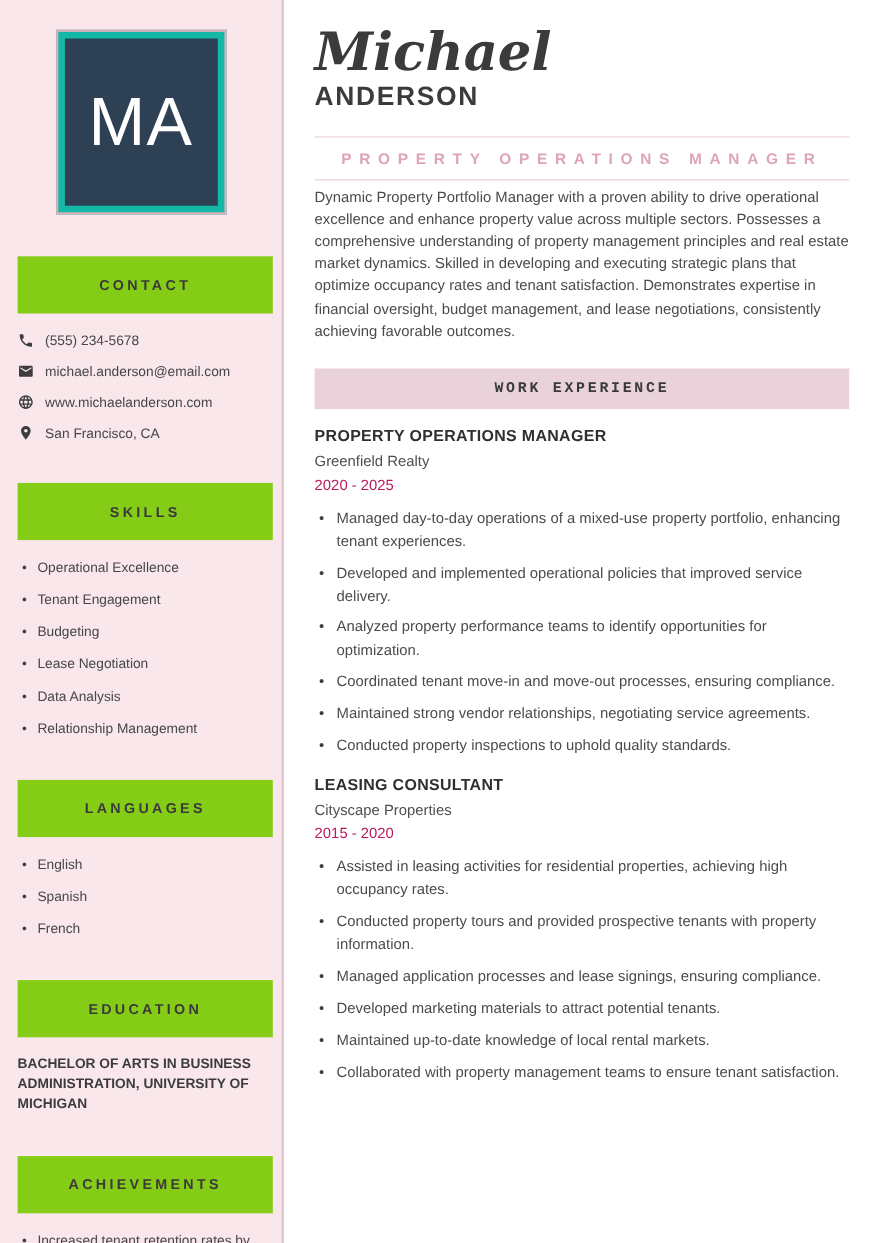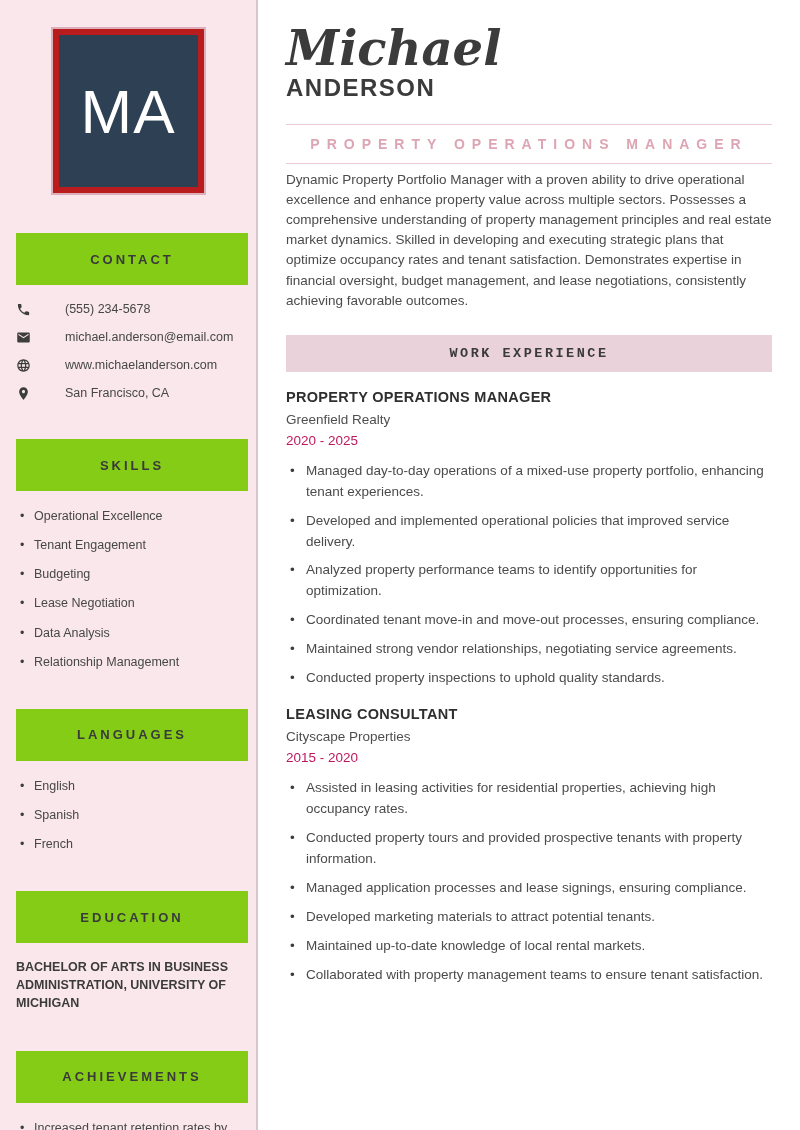--- a/index.html
+++ b/index.html
@@ -15,21 +15,21 @@
   .sidebar {
     width: 258px; min-width: 258px; height: 100%;
     background: #f9e7eb;
     border-right: 2px solid #d9c6cc;
     padding-top: 27px;
   }
   .avatar-frame {
     width: 155px; height: 168px;
     margin: 0 auto;
     border: 2px solid #ddafbb;
-    background: #b91c1c;
+    background: #14b8a6;
     padding: 6px;
   }
   .avatar-box {
     width: 100%; height: 100%;
     background: #2e4053;
     display: flex; align-items: center; justify-content: center;
   }
   .avatar-initials {
     color: #ffffff;
     font-size: 62px;
@@ -42,23 +42,23 @@
     margin: 0 8px 0 16px;
     height: 52px;
     background: #84cc16;
     display: flex; align-items: center; justify-content: center;
     font-size: 13px; font-weight: bold;
     letter-spacing: 3px;
     color: #3a3a3a;
   }
   .contact-list { margin: 17px 16px 0 16px; }
   .contact-item {
-    display: flex; 
+    display: flex; align-items: center;
     margin-bottom: 13px;
-    font-size: 12.5px; color: #474747; gap: 24px;
+    font-size: 12.5px; color: #474747;
   }
   .contact-item .cicon { width: 15px; height: 15px; margin-right: 10px; flex: 0 0 15px; }
   .contact-item .cicon svg { width: 15px; height: 15px; fill: #3d3d3d; display: block; }
 
   .side-list { list-style: none; margin: 16px 16px 0 20px; }
   .side-list li {
     position: relative;
     padding-left: 14px;
     font-size: 12.5px;
     color: #474747;

